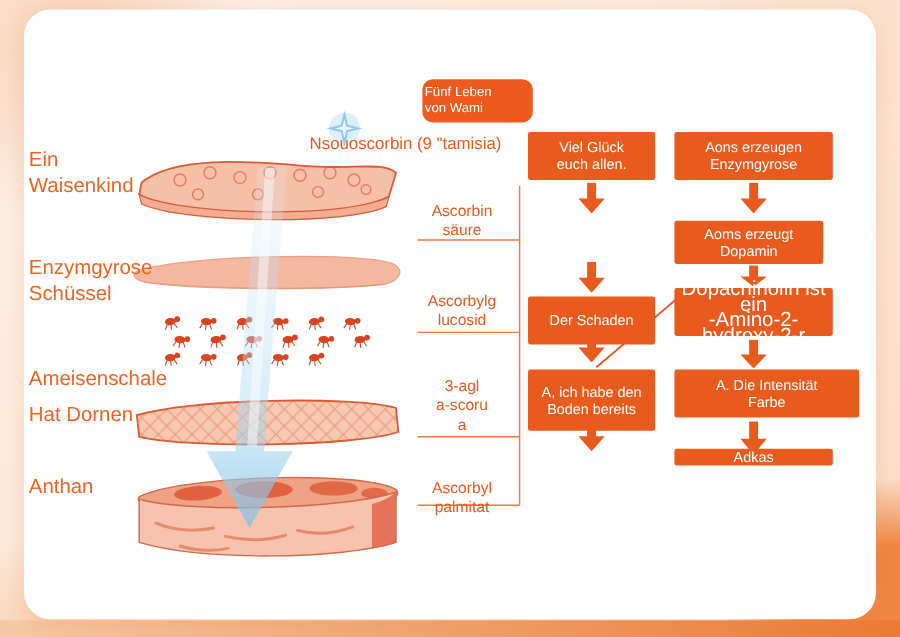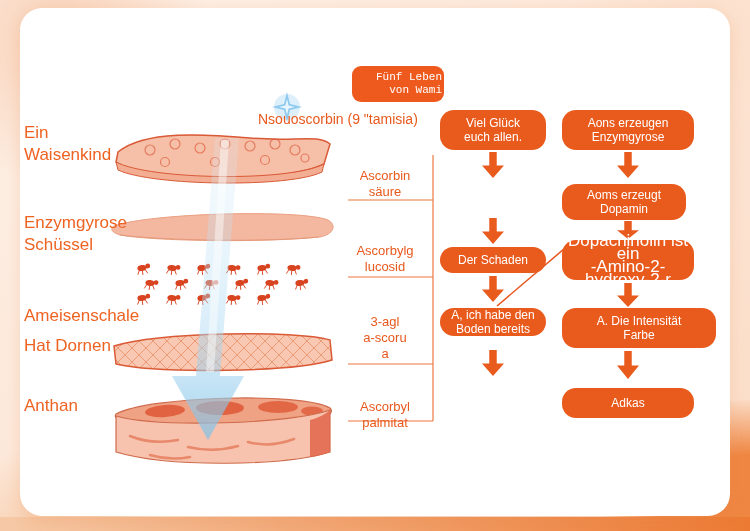--- a/index.html
+++ b/index.html
@@ -8,27 +8,27 @@
         font-family:"Liberation Sans",sans-serif;}
   .decor{position:absolute;border-radius:50%;}
   .decor.tl{left:-90px;top:-110px;width:300px;height:300px;background:radial-gradient(circle,#f8cfb4 0%,rgba(248,207,180,0) 70%);}
   .decor.tr{left:560px;top:-120px;width:320px;height:320px;background:radial-gradient(circle,#fbe0cc 0%,rgba(251,224,204,0) 70%);}
   .decor.br{left:600px;top:400px;width:300px;height:300px;background:radial-gradient(circle,#ef8743 0%,#ef8743 45%,rgba(239,135,67,0) 72%);}
   .decor.bl{left:-60px;top:440px;width:240px;height:240px;background:radial-gradient(circle,#f6c49c 0%,rgba(246,196,156,0) 70%);}
   .bottom-strip{position:absolute;left:0;bottom:0;width:100%;height:14px;background:linear-gradient(90deg,#f6c9a6,#ec7a33);}
   .card{position:absolute;left:20px;top:8px;width:710px;height:508px;background:#fff;border-radius:22px;
         box-shadow:0 4px 14px rgba(230,120,60,.18);}
   .badge{position:absolute;left:352px;top:66px;width:88px;padding:5px 2px;background:#ee5a1d;border-radius:9px;
-         color:#fff;font-size:11px;line-height:13px;text-align:right;white-space:pre-line;font-family:Liberation Mono, monospace;}
+         color:#fff;font-size:11px;line-height:13px;text-align:left;white-space:pre-line;}
   .subtitle{position:absolute;left:258px;top:111px;color:#e8591d;font-size:14px;}
   .sparkle{position:absolute;left:268px;top:90px;width:38px;height:38px;}
   .llabel{position:absolute;left:24px;color:#ee6322;font-size:17px;line-height:22px;white-space:pre-line;}
   .mlabel{position:absolute;left:345px;width:80px;color:#e8591d;font-size:13px;line-height:16px;text-align:center;white-space:pre-line;}
   .fbox{position:absolute;background:#e95a1d;color:#fff;font-size:12px;line-height:14px;display:flex;align-items:center;
-        justify-content:center;text-align:center;white-space:pre-line;border-radius:14px;padding:2px;box-sizing:border-box;}
+        justify-content:center;text-align:center;white-space:pre-line;border-radius:2px;padding:2px;box-sizing:border-box;}
   .fbox.small{font-size:17px;line-height:13px;}
   .arrow{position:absolute;width:22px;background:#e95a1d;
          clip-path:polygon(33% 0,67% 0,67% 52%,100% 52%,50% 100%,0 52%,33% 52%);}
   .illustration,.connectors{position:absolute;pointer-events:none;}
   .illustration{left:90px;top:110px;}
   .connectors{left:0;top:0;}
 </style>
 </head>
 <body>
 
@@ -156,33 +156,33 @@
   <div class="mlabel" style="top:314px">3-agl
 a-scoru
 a</div>
   <div class="mlabel" style="top:399px">Ascorbyl
 palmitat</div>
 
   <div class="fbox" style="left:440px;top:110px;width:106px;height:40px">Viel Glück
 euch allen.</div>
   <div class="arrow" style="left:482px;top:152px;height:26px"></div>
   <div class="arrow" style="left:482px;top:218px;height:26px"></div>
-  <div class="fbox" style="left:440px;top:247px;width:106px;height:26px">Der Schaden</div>
+  <div class="fbox" style="left:440px;top:247px;width:106px;height:40px">Der Schaden</div>
   <div class="arrow" style="left:482px;top:276px;height:26px"></div>
-  <div class="fbox" style="left:440px;top:308px;width:106px;height:28px">A, ich habe den
+  <div class="fbox" style="left:440px;top:308px;width:106px;height:51px">A, ich habe den
 Boden bereits</div>
   <div class="arrow" style="left:482px;top:350px;height:26px"></div>
 
   <div class="fbox" style="left:562px;top:110px;width:132px;height:40px">Aons erzeugen
 Enzymgyrose</div>
   <div class="arrow" style="left:617px;top:152px;height:26px"></div>
   <div class="fbox" style="left:562px;top:184px;width:124px;height:36px">Aoms erzeugt
 Dopamin</div>
   <div class="arrow" style="left:617px;top:221px;height:18px"></div>
   <div class="fbox small" style="left:562px;top:240px;width:132px;height:40px">Dopachinolin ist ein
 -Amino-2-hydroxy-2-r</div>
   <div class="arrow" style="left:617px;top:283px;height:24px"></div>
   <div class="fbox" style="left:562px;top:308px;width:154px;height:40px">A. Die Intensität
 Farbe</div>
   <div class="arrow" style="left:617px;top:351px;height:28px"></div>
-  <div class="fbox" style="left:562px;top:388px;width:132px;height:30px">Adkas</div>
+  <div class="fbox" style="left:562px;top:374px;width:132px;height:14px">Adkas</div>
 
 </div>
 
 </body></html>

